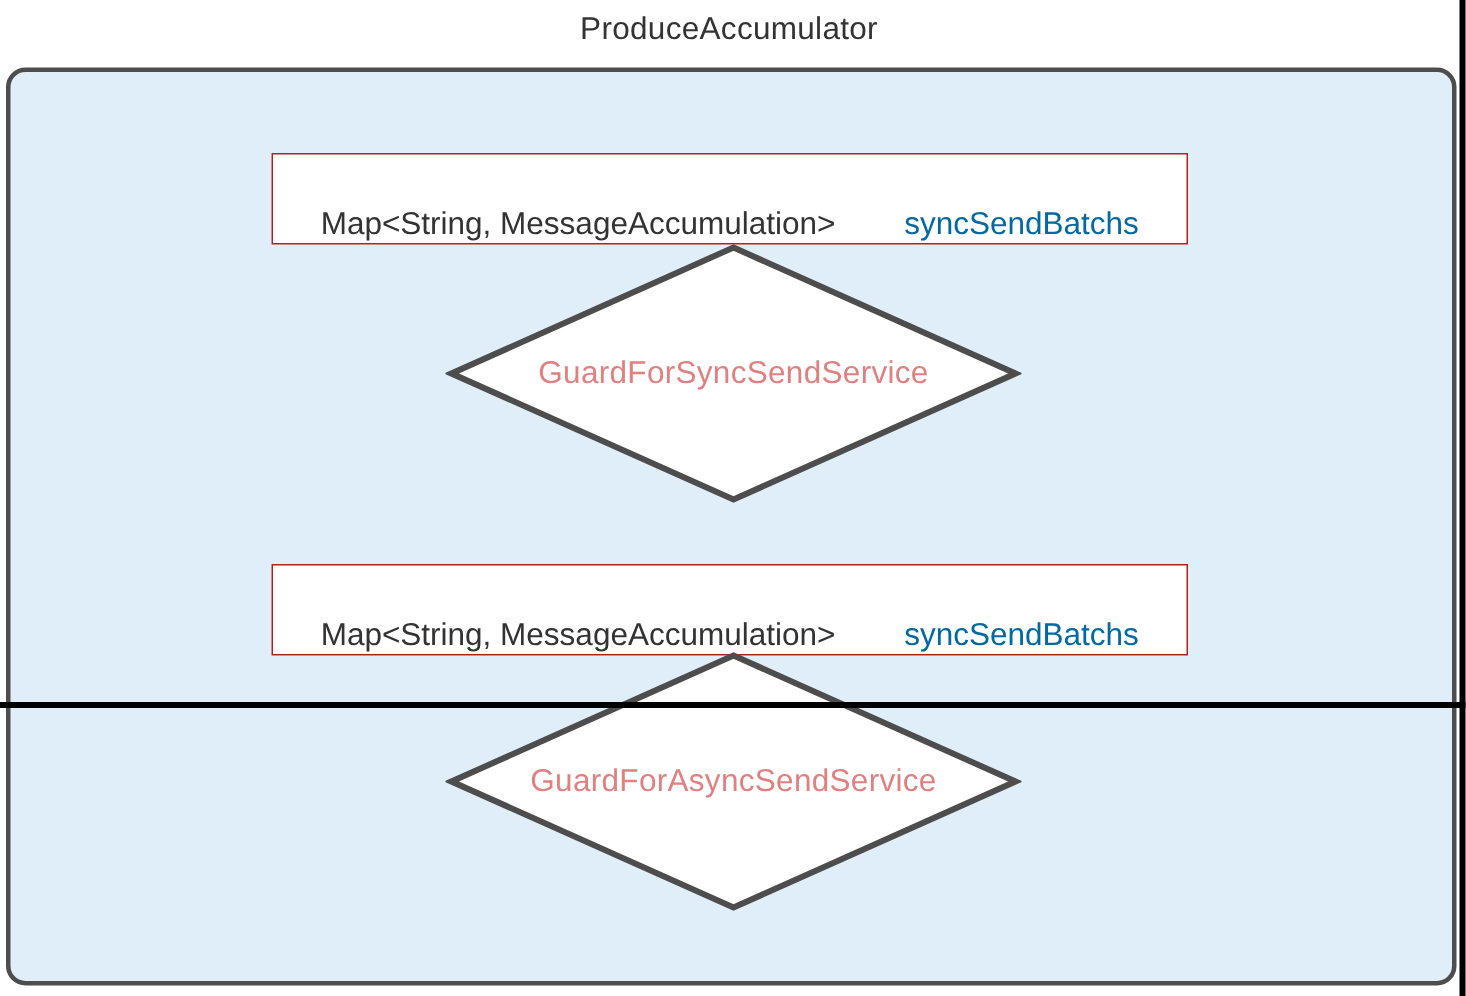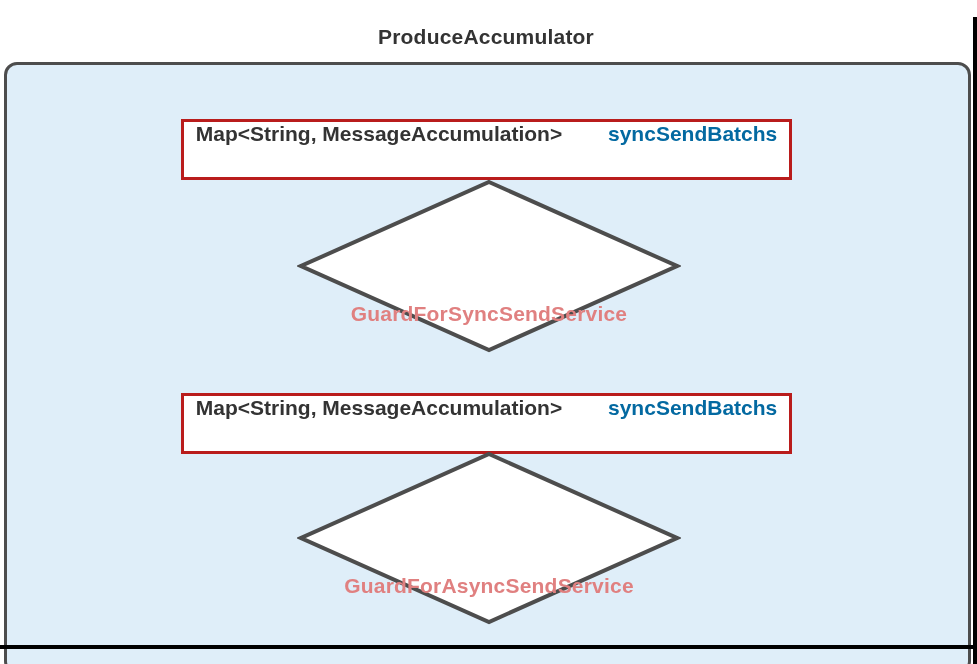--- a/index.html
+++ b/index.html
@@ -9,22 +9,22 @@
   body {
     width: 977px;
     height: 664px;
     background: #ffffff;
     font-family: "Liberation Sans", "DejaVu Sans", sans-serif;
     position: relative;
     overflow: hidden;
   }
   .page {
     position: absolute;
-    left: 0; top: 17px;
-    width: 977px; height: 632px; font-weight: bold;
+    left: 0; top: 0;
+    width: 977px; height: 472px;
   }
   .edge-right {
     position: absolute;
     right: 0; top: 0;
     width: 4px; height: 664px;
     background: #000000;
   }
   .edge-bottom {
     position: absolute;
     left: 0; bottom: 0;
@@ -48,23 +48,23 @@
     background: #dfeef9;
     border: 3px solid #4d4d4d;
     border-radius: 13px;
   }
   .rect-node {
     position: absolute;
     left: 181px;
     width: 611px; height: 61px;
     box-sizing: border-box;
     background: #ffffff;
-    border: 3px solid #b91c1c;
+    border: 1px solid #b91c1c;
     display: flex;
-    align-items: flex-start;
+    align-items: flex-end;
     justify-content: center;
     font-size: 21px;
     color: #333333;
     white-space: pre;
     gap: 40px;
   }
   .rect-node-1 { top: 102px; }
   .rect-node-2 { top: 376px; }
   .field-name { color: #0369a1; }
   .diamond-node {
@@ -83,21 +83,20 @@
   .diamond-label {
     position: absolute;
     left: 0; top: 0;
     width: 100%; height: 100%;
     display: flex;
     align-items: center;
     justify-content: center;
     font-size: 21px;
     color: #e08080;
     letter-spacing: 0.2px;
-    margin-top: 48px;
   }
 </style>
 </head>
 <body>
 
 <div class="page">
 
   <div class="diagram-title">ProduceAccumulator</div>
 
   <div class="container-box"></div>

